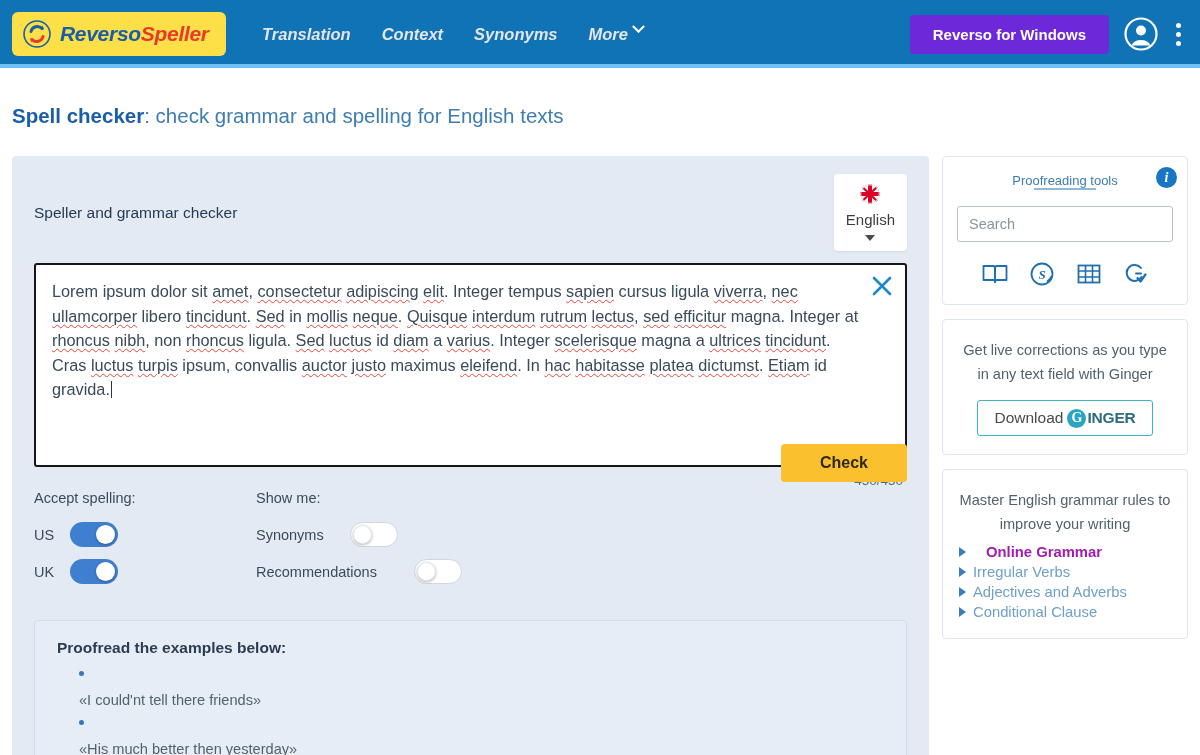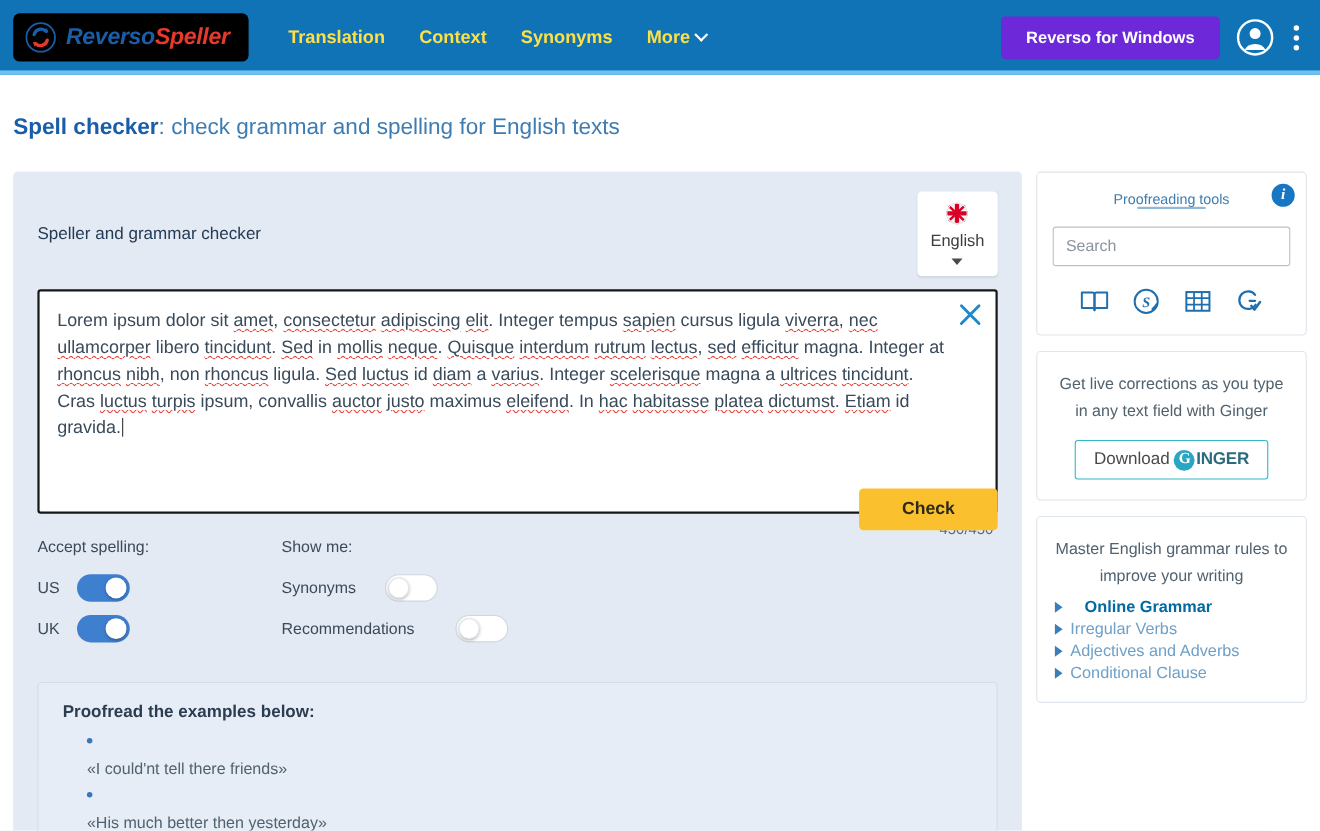--- a/index.html
+++ b/index.html
@@ -16,21 +16,21 @@
     background: #0f73b5;
     display: flex; align-items: center;
     padding: 0 12px 0 12px;
     position: relative;
   }
   .header::after {
     content: ""; position: absolute; left: 0; right: 0; bottom: 0;
     height: 4px; background: #6ec1f0;
   }
   .logo-box {
-    background: #000000; border-radius: 6px;
+    background: #fde047; border-radius: 6px;
     height: 44px; width: 214px;
     display: flex; align-items: center; gap: 8px;
     padding: 0 10px;
     flex: none;
   }
   .logo-mark {
     width: 30px; height: 30px; flex: none;
     position: relative;
   }
   .logo-text {
@@ -38,23 +38,23 @@
     letter-spacing: -0.3px; white-space: nowrap;
   }
   .logo-text .rev { color: #1a5ea8; }
   .logo-text .spl { color: #e8392f; }
 
   .nav {
     display: flex; align-items: center; gap: 31px;
     margin-left: 36px;
   }
   .nav-item {
-    color: #fde047; font-size: 16.5px; font-weight: 600;
+    color: #e5e5e5; font-size: 16.5px; font-weight: 600;
     white-space: nowrap; cursor: pointer;
-    display: flex; align-items: center; gap: 6px;
+    display: flex; align-items: flex-start; gap: 6px; font-style: italic;
   }
   .chev {
     display:inline-block; width: 9px; height: 9px;
     border-right: 2px solid #fff; border-bottom: 2px solid #fff;
     transform: rotate(45deg) translate(-2px,-2px);
   }
   .header-right {
     margin-left: auto; display: flex; align-items: center; gap: 14px;
     padding-right: 4px;
   }
@@ -273,21 +273,21 @@
   .grammar-panel { padding: 18px 16px 16px 16px; }
   .grammar-intro {
     font-size: 14.6px; color: #51626f; text-align: center; line-height: 24px;
     margin-bottom: 6px;
   }
   .g-link {
     display: flex; align-items: center; gap: 7px;
     font-size: 14.8px; cursor: pointer;
     padding: 2px 0; color: #6fa0c8;
   }
-  .g-link.strong { color: #0369a1; font-weight: 700; gap: 20px; }
+  .g-link.strong { color: #a21caf; font-weight: 700; gap: 20px; }
   .tri {
     width: 0; height: 0; flex: none;
     border-top: 5px solid transparent; border-bottom: 5px solid transparent;
     border-left: 7px solid #3a7fba;
   }
 </style>
 </head>
 <body>
 
 <div class="header">

